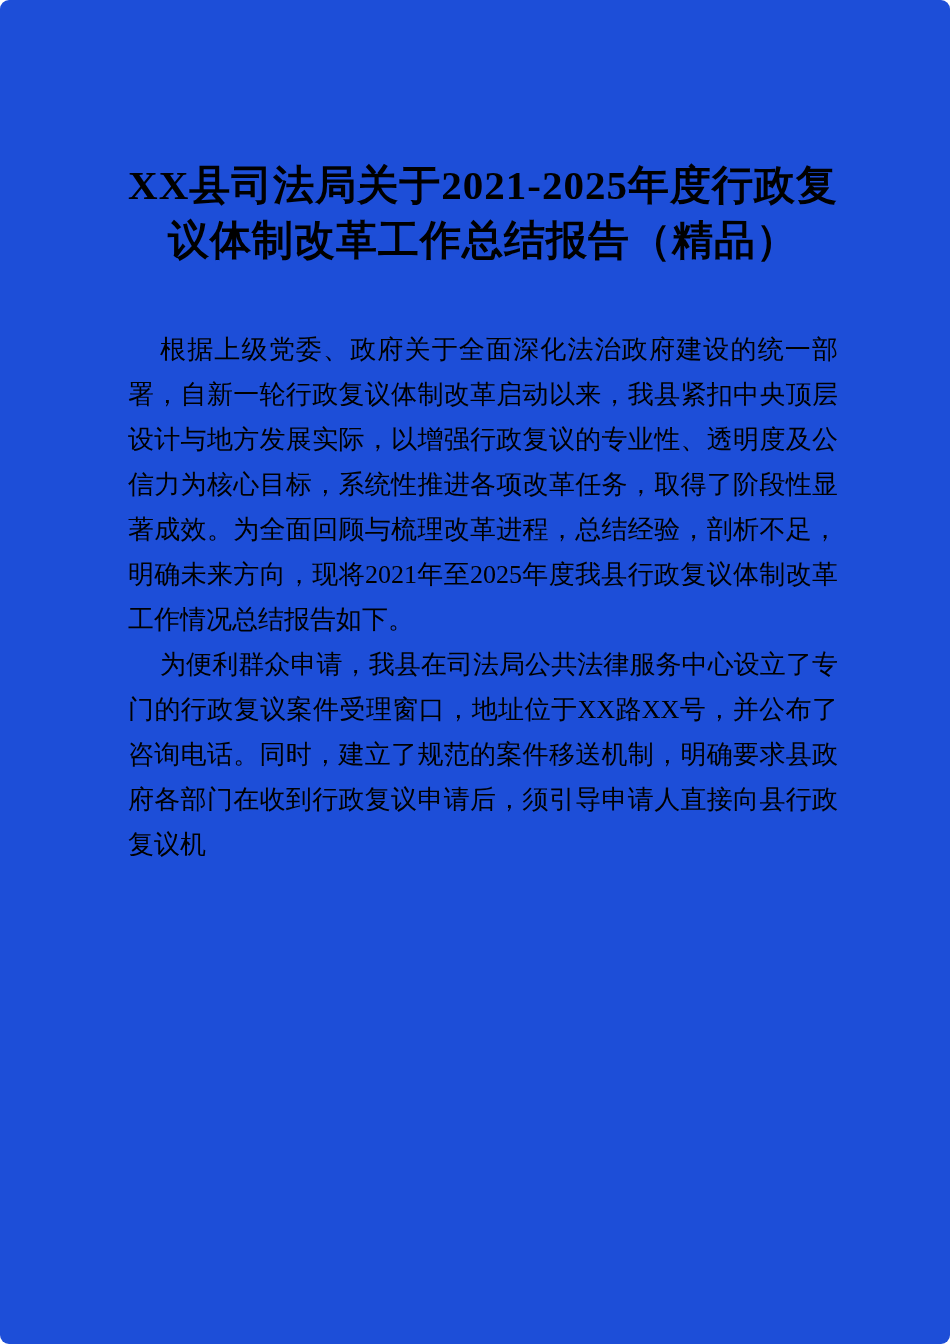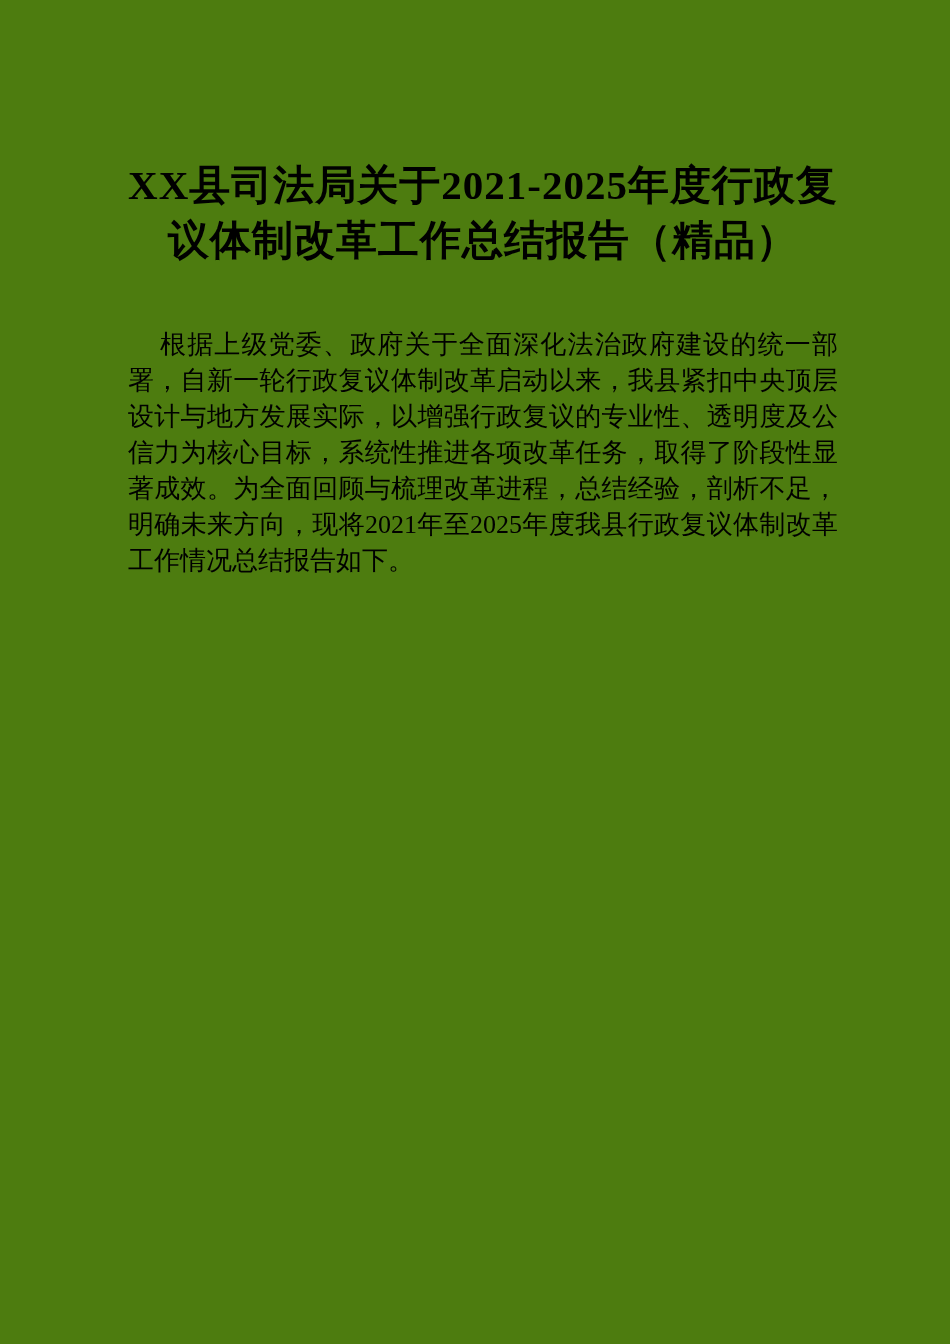--- a/index.html
+++ b/index.html
@@ -30,35 +30,36 @@
     letter-spacing: 1px;
     color: #000000;
   }
   .doc-body {
     margin-top: 59px;
   }
   .doc-body p {
     margin: 0;
     padding: 0;
     font-size: 26px;
-    line-height: 36px;
+    line-height: 45px;
     text-indent: 32px;
     text-align: justify;
     color: #000000;
   }
   .body-para {
     font-family: "Liberation Serif", "DejaVu Serif", serif;
     font-weight: 400;
   }
   .section-heading {
     font-family: "Liberation Sans", "DejaVu Sans", sans-serif;
     font-weight: 700;
   }
 </style>
 </head>
 <body>
 
-<div class="page" style="background: #4d7c0f; color: rgb(0, 0, 0);">
+<div class="page" style="background: #1d4ed8; color: rgb(0, 0, 0); border-radius: 9px;">
   <h1 class="doc-title">XX县司法局关于2021-2025年度行政复议体制改革工作总结报告（精品）</h1>
   <div class="doc-body">
       <p class="body-para">根据上级党委、政府关于全面深化法治政府建设的统一部署，自新一轮行政复议体制改革启动以来，我县紧扣中央顶层设计与地方发展实际，以增强行政复议的专业性、透明度及公信力为核心目标，系统性推进各项改革任务，取得了阶段性显著成效。为全面回顾与梳理改革进程，总结经验，剖析不足，明确未来方向，现将2021年至2025年度我县行政复议体制改革工作情况总结报告如下。</p>
+      <p class="body-para">为便利群众申请，我县在司法局公共法律服务中心设立了专门的行政复议案件受理窗口，地址位于XX路XX号，并公布了咨询电话。同时，建立了规范的案件移送机制，明确要求县政府各部门在收到行政复议申请后，须引导申请人直接向县行政复议机</p>
     </div>
 </div>
 
 </body></html>

